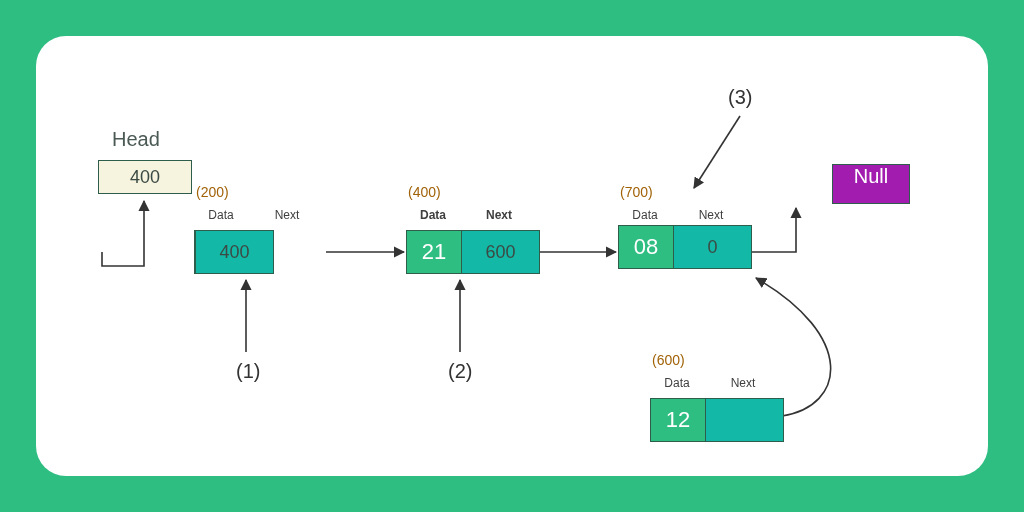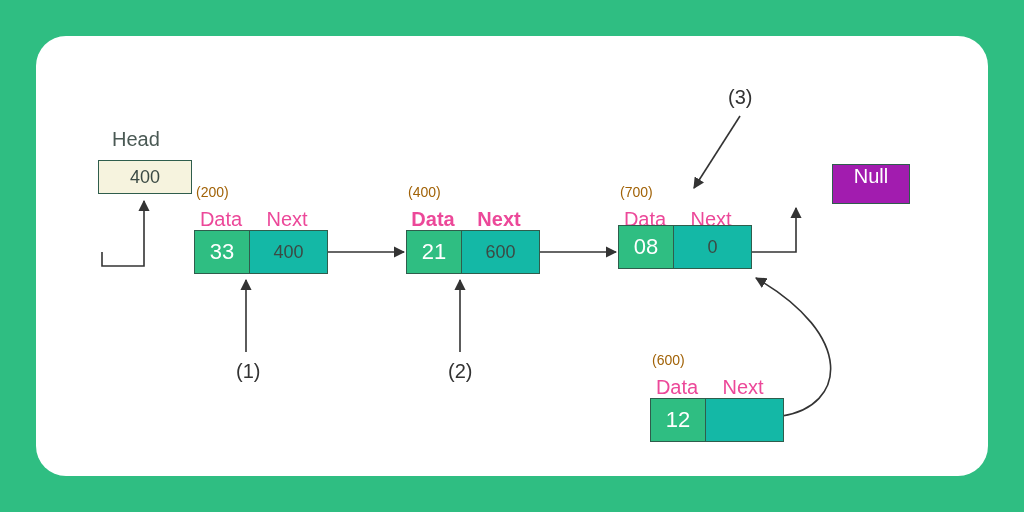--- a/index.html
+++ b/index.html
@@ -78,22 +78,22 @@
     background: #14b8a6;
     color: #3b4a44;
     font-size: 18px;
     display: flex;
     align-items: center;
     justify-content: center;
     border-left: 1.5px solid #2f5d4c;
   }
   .fieldlabels {
     display: flex;
-    font-size: 20px;
-    color: #ec4899;
+    font-size: 12px;
+    color: #404040;
   }
   .fieldlabels .fd { width: 54px; text-align: center; }
   .fieldlabels .fn { width: 78px; text-align: center; }
   svg.arrows {
     position: absolute;
     left: 0; top: 0;
     width: 952px; height: 440px;
     pointer-events: none;
   }
 </style>
@@ -134,21 +134,20 @@
   <div class="abs nullbox" style="left:796px; top:128px;">
     <span>Null</span>
   </div>
 
   <div class="abs addr" style="left:160px; top:148px;">(200)</div>
   <div class="abs fieldlabels" style="left:158px; top:172px;">
     <div class="fd">Data</div>
     <div class="fn">Next</div>
   </div>
   <div class="abs node" style="left:158px; top:194px;">
-    <div class="data">33</div>
     <div class="next">400</div>
   </div>
 
   <div class="abs addr" style="left:372px; top:148px;">(400)</div>
   <div class="abs fieldlabels bold" style="left:370px; top:172px;">
     <div class="fd">Data</div>
     <div class="fn">Next</div>
   </div>
   <div class="abs node" style="left:370px; top:194px;">
     <div class="data">21</div>

